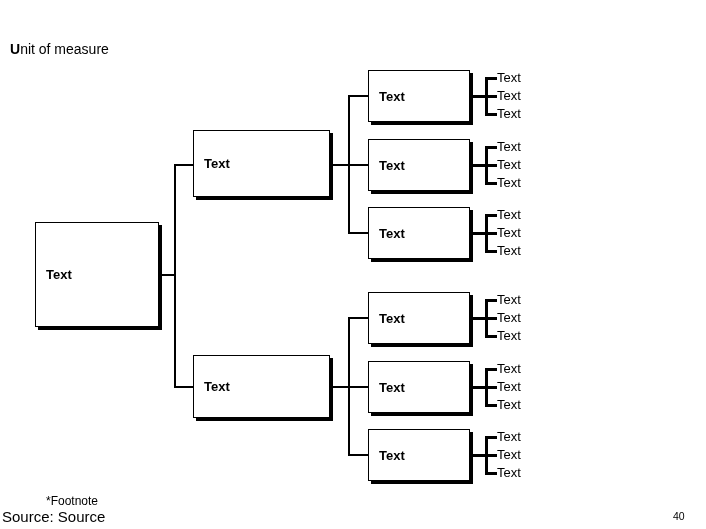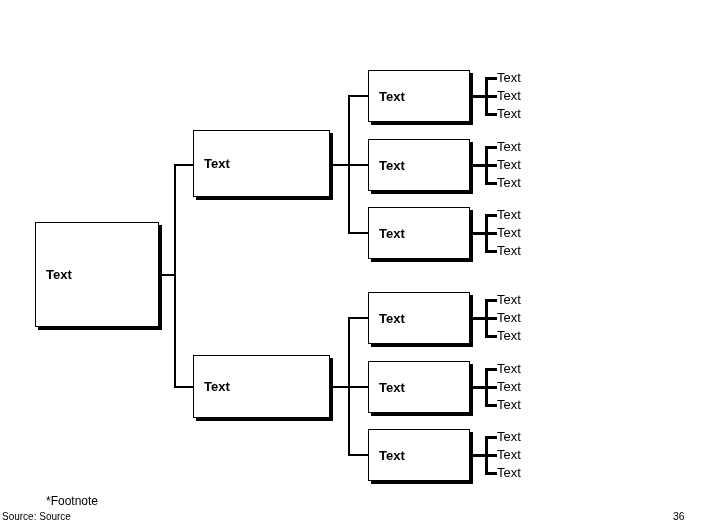--- a/index.html
+++ b/index.html
@@ -36,28 +36,29 @@
   .bmid  { left: 103px; top: 24.5px; width: 26px; height: 3px; }
   .bv    { left: 117px; top: 6.5px;  width: 3px;  height: 39px; }
   .bst   { left: 117px; top: 6.5px;  width: 12px; height: 3px; }
   .bsb   { left: 117px; top: 42.5px; width: 12px; height: 3px; }
   .leaf-lines {
     position: absolute; left: 129px; top: -1px;
     font-size: 13px; line-height: 18px; font-weight: normal;
   }
 
   .footnote { position: absolute; left: 46px; top: 495px; font-size: 12px; line-height: 12px; }
-  .source   { position: absolute; left: 2px;  top: 511px; font-size: 10px; line-height: 12px; }
+  .source   { position: absolute; left: 2px;  top: 511px; font-size: 15px; line-height: 12px; }
   .pagenum  { position: absolute; left: 673px; top: 510px; font-size: 10.5px; line-height: 13px; }
 </style>
 </head>
 <body>
 
 <div class="slide">
 
+  <div class="title"><span class="b">U</span><span>nit of measure</span></div>
 
   <div class="box" style="left:35px;top:222px;width:124px;height:105px;">
     <span>Text</span>
   </div>
 
   <div class="box" style="left:193px;top:130px;width:137px;height:67px;">
     <span>Text</span>
   </div>
   <div class="box" style="left:193px;top:355px;width:137px;height:63px;">
     <span>Text</span>
@@ -163,15 +164,15 @@
     <div class="line bsb"></div>
     <div class="leaf-lines">
       <div>Text</div>
       <div>Text</div>
       <div>Text</div>
     </div>
   </div>
 
   <div class="footnote">*Footnote</div>
   <div class="source">Source: Source</div>
-  <div class="pagenum">36</div>
+  <div class="pagenum">40</div>
 
 </div>
 
 </body></html>

